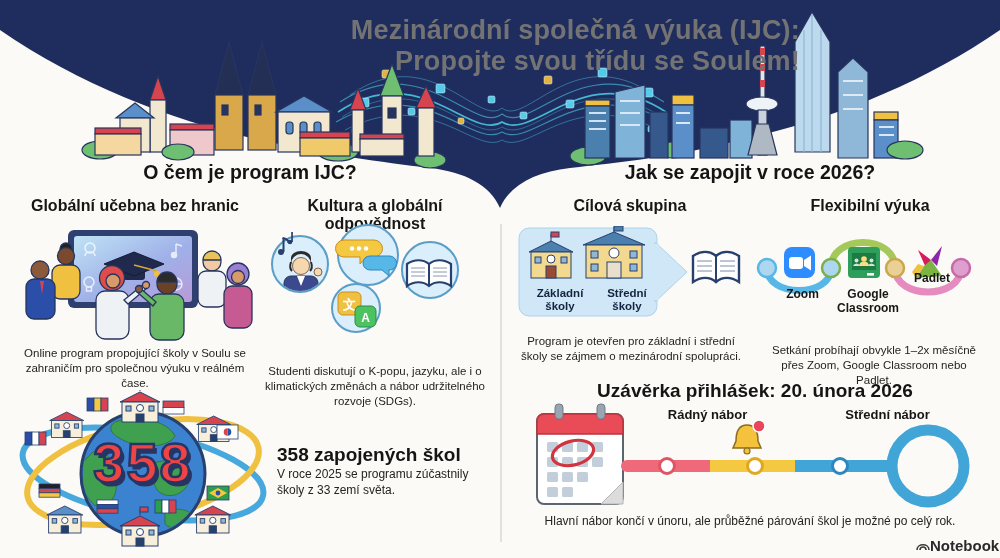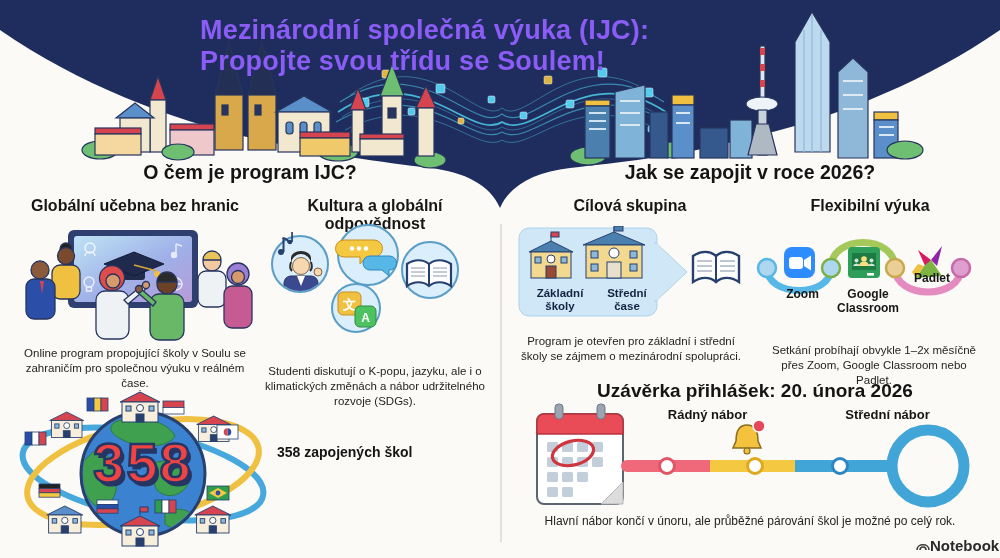--- a/index.html
+++ b/index.html
@@ -1,32 +1,32 @@
 <!DOCTYPE html>
 <html><head>
 <meta charset="utf-8">
 <style>
   html,body{margin:0;padding:0;}
   body{font-family:"Liberation Sans","DejaVu Sans",sans-serif;background:#e9e9e9;}
   #stage{position:relative;width:1000px;height:558px;background:#fbfaf6;overflow:hidden;}
   .abs{position:absolute;}
   .ctr{text-align:center;}
   
-  #banner-title{top:15px;left:200px;width:600px;text-align:left;color:#8b5cf6;
+  #banner-title{top:15px;left:200px;width:600px;text-align:right;color:#737373;
     font-size:27px;font-weight:800;line-height:31px;letter-spacing:.2px;z-index:5;}
   
   .section-title{font-size:19.5px;font-weight:800;color:#141414;}
   .sub-heading{font-size:16px;font-weight:700;color:#161616;}
   .body-text{font-size:11.5px;font-weight:500;color:#242424;line-height:1.32;}
   .tl-label{font-size:13px;font-weight:700;color:#161616;}
   .tool-label{font-size:12px;font-weight:700;color:#161616;line-height:1.15;}
   .school-label{font-size:11.5px;font-weight:700;color:#14233f;line-height:1.1;}
   #stat-number{font-size:56px;font-weight:900;color:#ef4444;letter-spacing:2px;
     -webkit-text-stroke:2.5px #273564;text-shadow:3px 4px 0 #273564;z-index:4;}
-  #stat-heading{font-size:14px;font-weight:800;color:#141414;}
+  #stat-heading{font-size:19px;font-weight:800;color:#141414;}
   #deadline-heading{font-size:19px;font-weight:800;color:#141414;}
   #divider{width:1.5px;background:#e3e1db;}
   #brand{display:flex;align-items:center;gap:0;color:#2a2a2a;font-size:15px;font-weight:600;justify-content:flex-end;}
 </style>
 </head>
 <body>
 
 <div id="stage">
 
   <svg class="abs" style="top:0;left:0" width="1000" height="214" viewBox="0 0 1000 214">
@@ -372,20 +372,21 @@
       <g transform="translate(140,110)">
         <rect width="7" height="13" fill="#2e9e4e"></rect>
           <rect x="7" width="7" height="13" fill="#ffffff"></rect>
           <rect x="14" width="7" height="13" fill="#d6454f"></rect>
       </g>
     </g>
   </svg>
   <div id="stat-number" class="abs ctr" style="top:430px;left:63px;width:160px">358</div>
 
   <div id="stat-heading" class="abs" style="top:444px;left:277px;width:215px">358 zapojených škol</div>
+  <div class="abs body-text" style="top:467px;left:277px;width:212px;font-size:12px">V roce 2025 se programu zúčastnily školy z 33 zemí světa.</div>
 
   <div id="divider" class="abs" style="top:224px;left:500px;height:318px"></div>
 
   <div class="abs section-title ctr" style="top:161px;left:500px;width:500px">Jak se zapojit v roce 2026?</div>
 
   <div class="abs sub-heading ctr" style="top:197px;left:545px;width:170px">Cílová skupina</div>
 
   <svg class="abs" style="top:226px;left:517px" width="228" height="92" viewBox="0 0 228 92">
     <g>
       <rect x="2" y="2" width="138" height="88" rx="10" fill="#cfe7f7" stroke="#aed3ea"></rect>
@@ -421,21 +422,21 @@
         <line x1="4" y1="11" x2="19" y2="11"></line>
           <line x1="4" y1="16" x2="19" y2="16"></line>
           <line x1="4" y1="21" x2="19" y2="21"></line>
         <line x1="27" y1="11" x2="42" y2="11"></line>
           <line x1="27" y1="16" x2="42" y2="16"></line>
           <line x1="27" y1="21" x2="42" y2="21"></line>
       </g>
     </g>
   </svg>
   <div class="abs school-label ctr" style="top:287px;left:529px;width:62px">Základní školy</div>
-  <div class="abs school-label ctr" style="top:287px;left:596px;width:62px">Střední čase</div>
+  <div class="abs school-label ctr" style="top:287px;left:596px;width:62px">Střední školy</div>
 
   <div class="abs body-text ctr" style="top:334px;left:515px;width:232px">Program je otevřen pro základní i střední školy se zájmem o mezinárodní spolupráci.</div>
 
   <div class="abs sub-heading ctr" style="top:197px;left:790px;width:160px">Flexibilní výuka</div>
 
   <svg class="abs" style="top:228px;left:755px" width="220" height="76" viewBox="0 0 220 76">
     <g fill="none" stroke-linecap="round" stroke-width="7">
       <path d="M12,40 C12,70 76,70 76,40" stroke="#57b8e8"></path>
       <path d="M76,40 C76,6 140,6 140,40" stroke="#a5c85a"></path>
       <path d="M140,40 C140,72 206,72 206,40" stroke="#e58bbf"></path>

